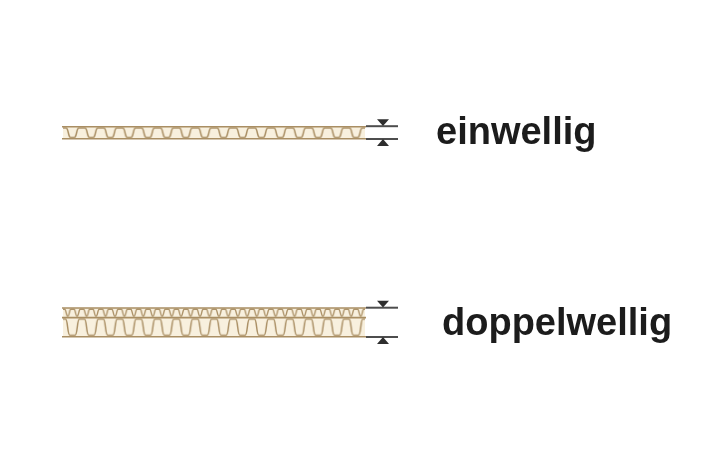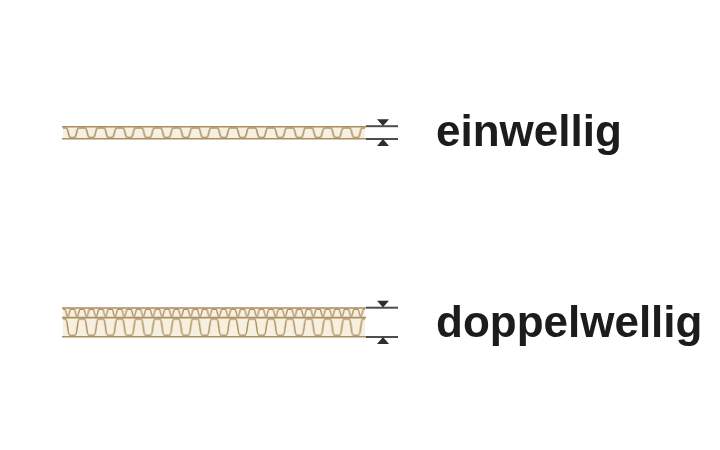--- a/index.html
+++ b/index.html
@@ -21,29 +21,29 @@
     display: block;
   }
   .board-fill   { fill: var(--board-fill); stroke: none; }
   .liner        { stroke: var(--board-outline); stroke-width: 1.6; fill: none; }
   .flute-path   { stroke: var(--board-outline); fill: none; }
   .dim-line     { stroke: var(--dimension-line); stroke-width: 2; fill: none; }
   .dim-arrow    { fill: var(--arrow-fill); stroke: none; }
   .board-label {
     position: absolute;
     left: 436px;
-    font-size: 44px;
+    font-size: 38px;
     font-weight: 700;
     line-height: 42px;
     color: var(--label-color, #1c1c1c);
     letter-spacing: 0px;
     white-space: nowrap;
   }
   .label-single { top: 110px; }
-  .label-double { top: 301px; }
+  .label-double { top: 301px; margin-left: 6px; }
 </style>
 </head>
 <body>
 
 <div class="canvas">
 
   <svg class="diagram-svg" viewBox="0 0 720 450">
     <defs>
 
       <pattern id="fluteSingle" x="63" y="126.7" width="18.9" height="12" patternUnits="userSpaceOnUse">

